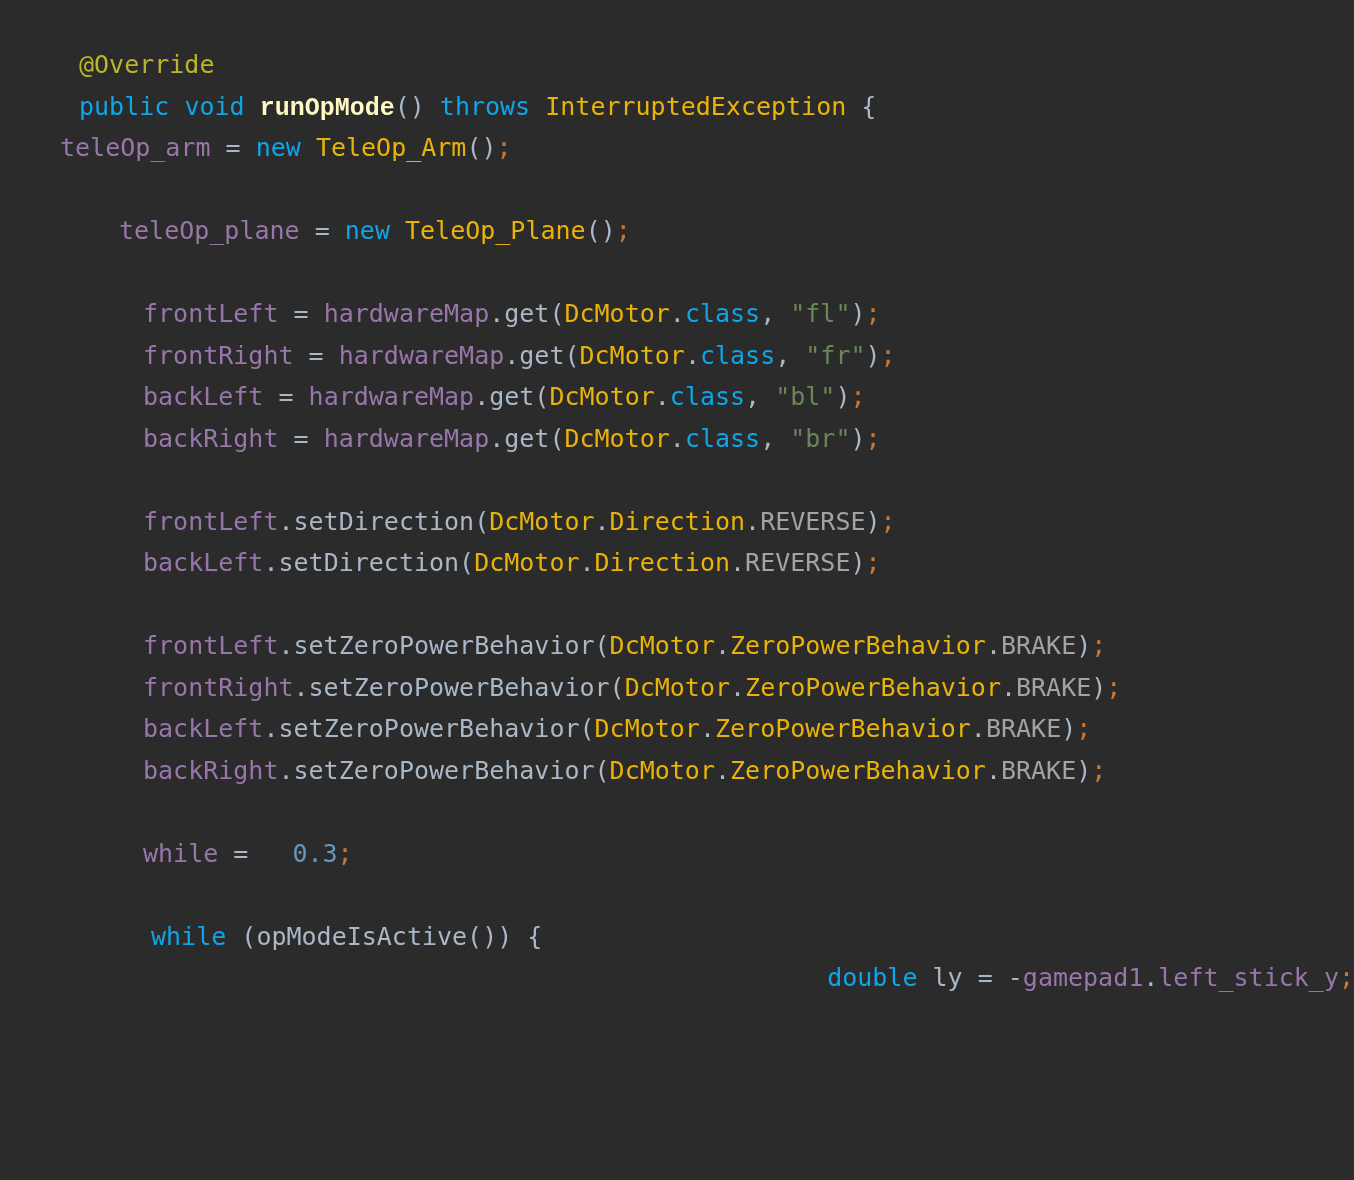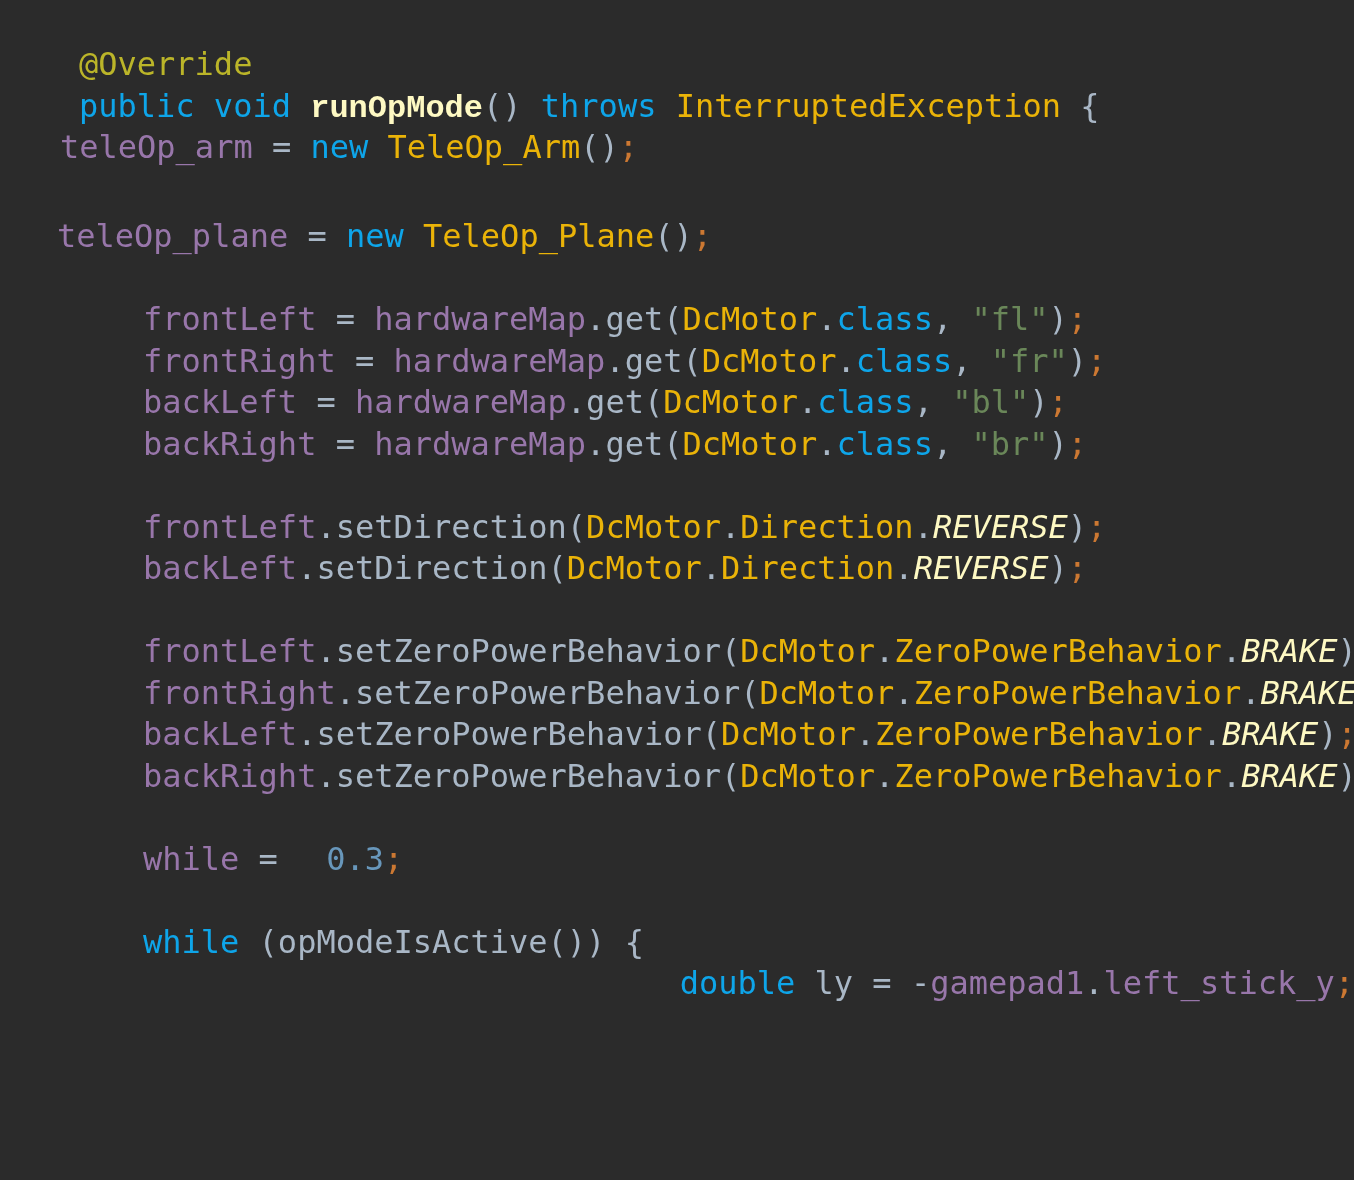--- a/index.html
+++ b/index.html
@@ -18,60 +18,60 @@
     width: 1354px;
     height: 1180px;
     background: #2b2b2b;
     padding: 44px 0 0 0;
     box-sizing: border-box;
   }
   .code-line {
     height: 41.5px;
     line-height: 41.5px;
     padding-left: 79px;
-    font-size: 32px;
+    font-size: 25px;
     white-space: pre;
     letter-spacing: 0px;
   }
   .tok { white-space: pre; }
   
   .t-annotation { color: #bbb529; }
   .t-keyword    { color: #0ea5e9; }
   .t-method     { color: #fef9c3; font-weight: bold; font-family: Liberation Mono, monospace; }
   .t-type       { color: #eab308; }
   .t-plain      { color: #a9b7c6; }
   .t-field      { color: #9876aa; }
   .t-string     { color: #6a8759; }
   .t-number     { color: #6897bb; margin-left: 29px; }
-  .t-static     { color: #fef9c3; font-style: italic; }
+  .t-static     { color: #a3a3a3; }
   .t-semi       { color: #cc7832; }
   .t-punct      { color: #a9b7c6; }
 </style>
 </head>
 <body>
 
 <div id="code-viewer">
   <div id="code-block">
       <div class="code-line" style="padding-left: 79px;"><span class="tok t-annotation">@Override</span></div>
       <div class="code-line" style="padding-left: 79px;"><span class="tok t-keyword">public</span><span class="tok t-plain"> </span><span class="tok t-keyword">void</span><span class="tok t-plain"> </span><span class="tok t-method">runOpMode</span><span class="tok t-punct">()</span><span class="tok t-plain"> </span><span class="tok t-keyword">throws</span><span class="tok t-plain"> </span><span class="tok t-type">InterruptedException</span><span class="tok t-punct"> {</span></div>
       <div class="code-line" style="padding-left: 60px;"><span class="tok t-field">teleOp_arm</span><span class="tok t-punct"> = </span><span class="tok t-keyword">new</span><span class="tok t-plain"> </span><span class="tok t-type">TeleOp_Arm</span><span class="tok t-punct">()</span><span class="tok t-semi">;</span></div>
       <div class="code-line" style="padding-left: 79px;">&nbsp;</div>
-      <div class="code-line" style="padding-left: 57px; margin-top: 6px;"><span class="tok t-field">teleOp_plane</span><span class="tok t-punct"> = </span><span class="tok t-keyword">new</span><span class="tok t-plain"> </span><span class="tok t-type">TeleOp_Plane</span><span class="tok t-punct">()</span><span class="tok t-semi">;</span></div>
+      <div class="code-line" style="padding-left: 119px;"><span class="tok t-field">teleOp_plane</span><span class="tok t-punct"> = </span><span class="tok t-keyword">new</span><span class="tok t-plain"> </span><span class="tok t-type">TeleOp_Plane</span><span class="tok t-punct">()</span><span class="tok t-semi">;</span></div>
       <div class="code-line" style="padding-left: 79px;">&nbsp;</div>
       <div class="code-line" style="padding-left: 143px;"><span class="tok t-field">frontLeft</span><span class="tok t-punct"> = </span><span class="tok t-field">hardwareMap</span><span class="tok t-punct">.get(</span><span class="tok t-type">DcMotor</span><span class="tok t-punct">.</span><span class="tok t-keyword">class</span><span class="tok t-punct">, </span><span class="tok t-string">"fl"</span><span class="tok t-punct">)</span><span class="tok t-semi">;</span></div>
       <div class="code-line" style="padding-left: 143px;"><span class="tok t-field">frontRight</span><span class="tok t-punct"> = </span><span class="tok t-field">hardwareMap</span><span class="tok t-punct">.get(</span><span class="tok t-type">DcMotor</span><span class="tok t-punct">.</span><span class="tok t-keyword">class</span><span class="tok t-punct">, </span><span class="tok t-string">"fr"</span><span class="tok t-punct">)</span><span class="tok t-semi">;</span></div>
       <div class="code-line" style="padding-left: 143px;"><span class="tok t-field">backLeft</span><span class="tok t-punct"> = </span><span class="tok t-field">hardwareMap</span><span class="tok t-punct">.get(</span><span class="tok t-type">DcMotor</span><span class="tok t-punct">.</span><span class="tok t-keyword">class</span><span class="tok t-punct">, </span><span class="tok t-string">"bl"</span><span class="tok t-punct">)</span><span class="tok t-semi">;</span></div>
       <div class="code-line" style="padding-left: 143px;"><span class="tok t-field">backRight</span><span class="tok t-punct"> = </span><span class="tok t-field">hardwareMap</span><span class="tok t-punct">.get(</span><span class="tok t-type">DcMotor</span><span class="tok t-punct">.</span><span class="tok t-keyword">class</span><span class="tok t-punct">, </span><span class="tok t-string">"br"</span><span class="tok t-punct">)</span><span class="tok t-semi">;</span></div>
       <div class="code-line" style="padding-left: 79px;">&nbsp;</div>
       <div class="code-line" style="padding-left: 143px;"><span class="tok t-field">frontLeft</span><span class="tok t-punct">.setDirection(</span><span class="tok t-type">DcMotor</span><span class="tok t-punct">.</span><span class="tok t-type">Direction</span><span class="tok t-punct">.</span><span class="tok t-static">REVERSE</span><span class="tok t-punct">)</span><span class="tok t-semi">;</span></div>
       <div class="code-line" style="padding-left: 143px;"><span class="tok t-field">backLeft</span><span class="tok t-punct">.setDirection(</span><span class="tok t-type">DcMotor</span><span class="tok t-punct">.</span><span class="tok t-type">Direction</span><span class="tok t-punct">.</span><span class="tok t-static">REVERSE</span><span class="tok t-punct">)</span><span class="tok t-semi">;</span></div>
       <div class="code-line" style="padding-left: 79px;">&nbsp;</div>
       <div class="code-line" style="padding-left: 143px;"><span class="tok t-field">frontLeft</span><span class="tok t-punct">.setZeroPowerBehavior(</span><span class="tok t-type">DcMotor</span><span class="tok t-punct">.</span><span class="tok t-type">ZeroPowerBehavior</span><span class="tok t-punct">.</span><span class="tok t-static">BRAKE</span><span class="tok t-punct">)</span><span class="tok t-semi">;</span></div>
       <div class="code-line" style="padding-left: 143px;"><span class="tok t-field">frontRight</span><span class="tok t-punct">.setZeroPowerBehavior(</span><span class="tok t-type">DcMotor</span><span class="tok t-punct">.</span><span class="tok t-type">ZeroPowerBehavior</span><span class="tok t-punct">.</span><span class="tok t-static">BRAKE</span><span class="tok t-punct">)</span><span class="tok t-semi">;</span></div>
       <div class="code-line" style="padding-left: 143px;"><span class="tok t-field">backLeft</span><span class="tok t-punct">.setZeroPowerBehavior(</span><span class="tok t-type">DcMotor</span><span class="tok t-punct">.</span><span class="tok t-type">ZeroPowerBehavior</span><span class="tok t-punct">.</span><span class="tok t-static">BRAKE</span><span class="tok t-punct">)</span><span class="tok t-semi">;</span></div>
       <div class="code-line" style="padding-left: 143px;"><span class="tok t-field">backRight</span><span class="tok t-punct">.setZeroPowerBehavior(</span><span class="tok t-type">DcMotor</span><span class="tok t-punct">.</span><span class="tok t-type">ZeroPowerBehavior</span><span class="tok t-punct">.</span><span class="tok t-static">BRAKE</span><span class="tok t-punct">)</span><span class="tok t-semi">;</span></div>
       <div class="code-line" style="padding-left: 79px;">&nbsp;</div>
       <div class="code-line" style="padding-left: 143px;"><span class="tok t-field">while</span><span class="tok t-punct"> = </span><span class="tok t-number">0.3</span><span class="tok t-semi">;</span></div>
       <div class="code-line" style="padding-left: 79px;">&nbsp;</div>
-      <div class="code-line" style="padding-left: 143px;"><span class="tok t-keyword">while</span><span class="tok t-punct"> (</span><span class="tok t-plain">opModeIsActive</span><span class="tok t-punct">())</span><span class="tok t-punct"> {</span></div>
+      <div class="code-line" style="padding-left: 143px; margin-left: 8px;"><span class="tok t-keyword">while</span><span class="tok t-punct"> (</span><span class="tok t-plain">opModeIsActive</span><span class="tok t-punct">())</span><span class="tok t-punct"> {</span></div>
       <div class="code-line" style="padding-left: 207px; text-align: right;"><span class="tok t-keyword">double</span><span class="tok t-plain"> </span><span class="tok t-plain">ly</span><span class="tok t-punct"> = -</span><span class="tok t-field">gamepad1</span><span class="tok t-punct">.</span><span class="tok t-field">left_stick_y</span><span class="tok t-semi">;</span></div>
     </div>
 </div>
 
 </body></html>

